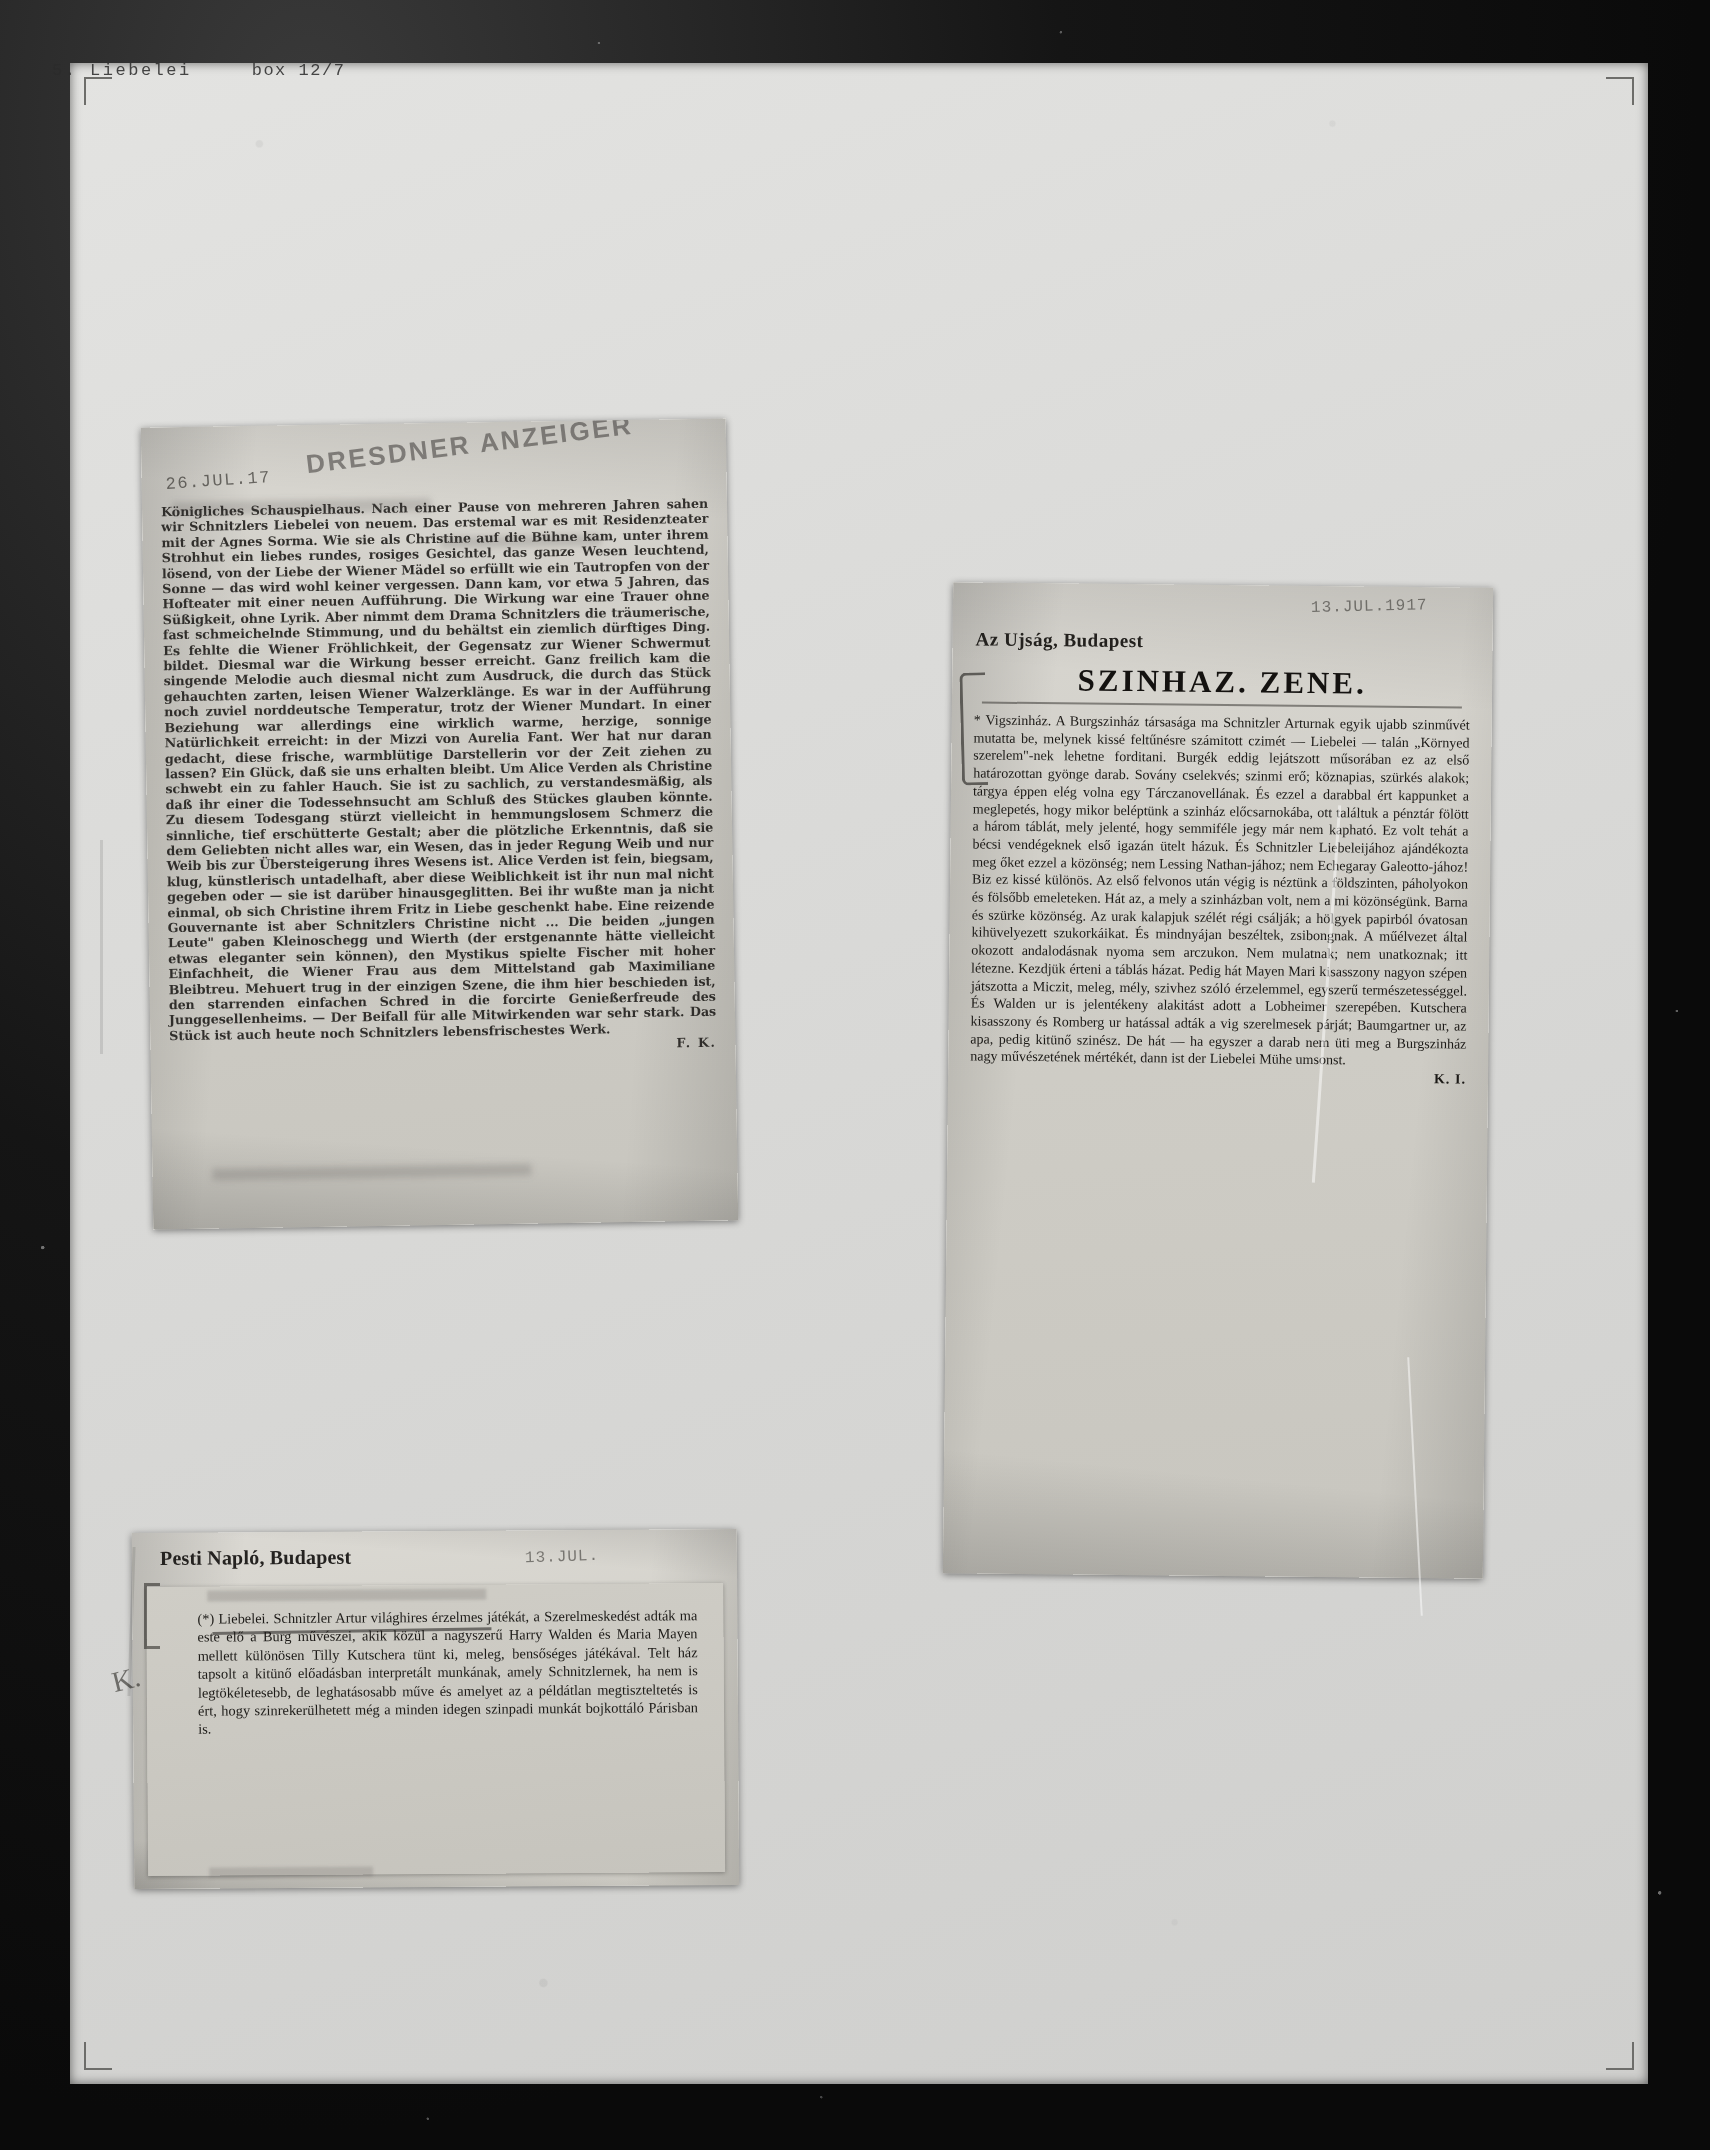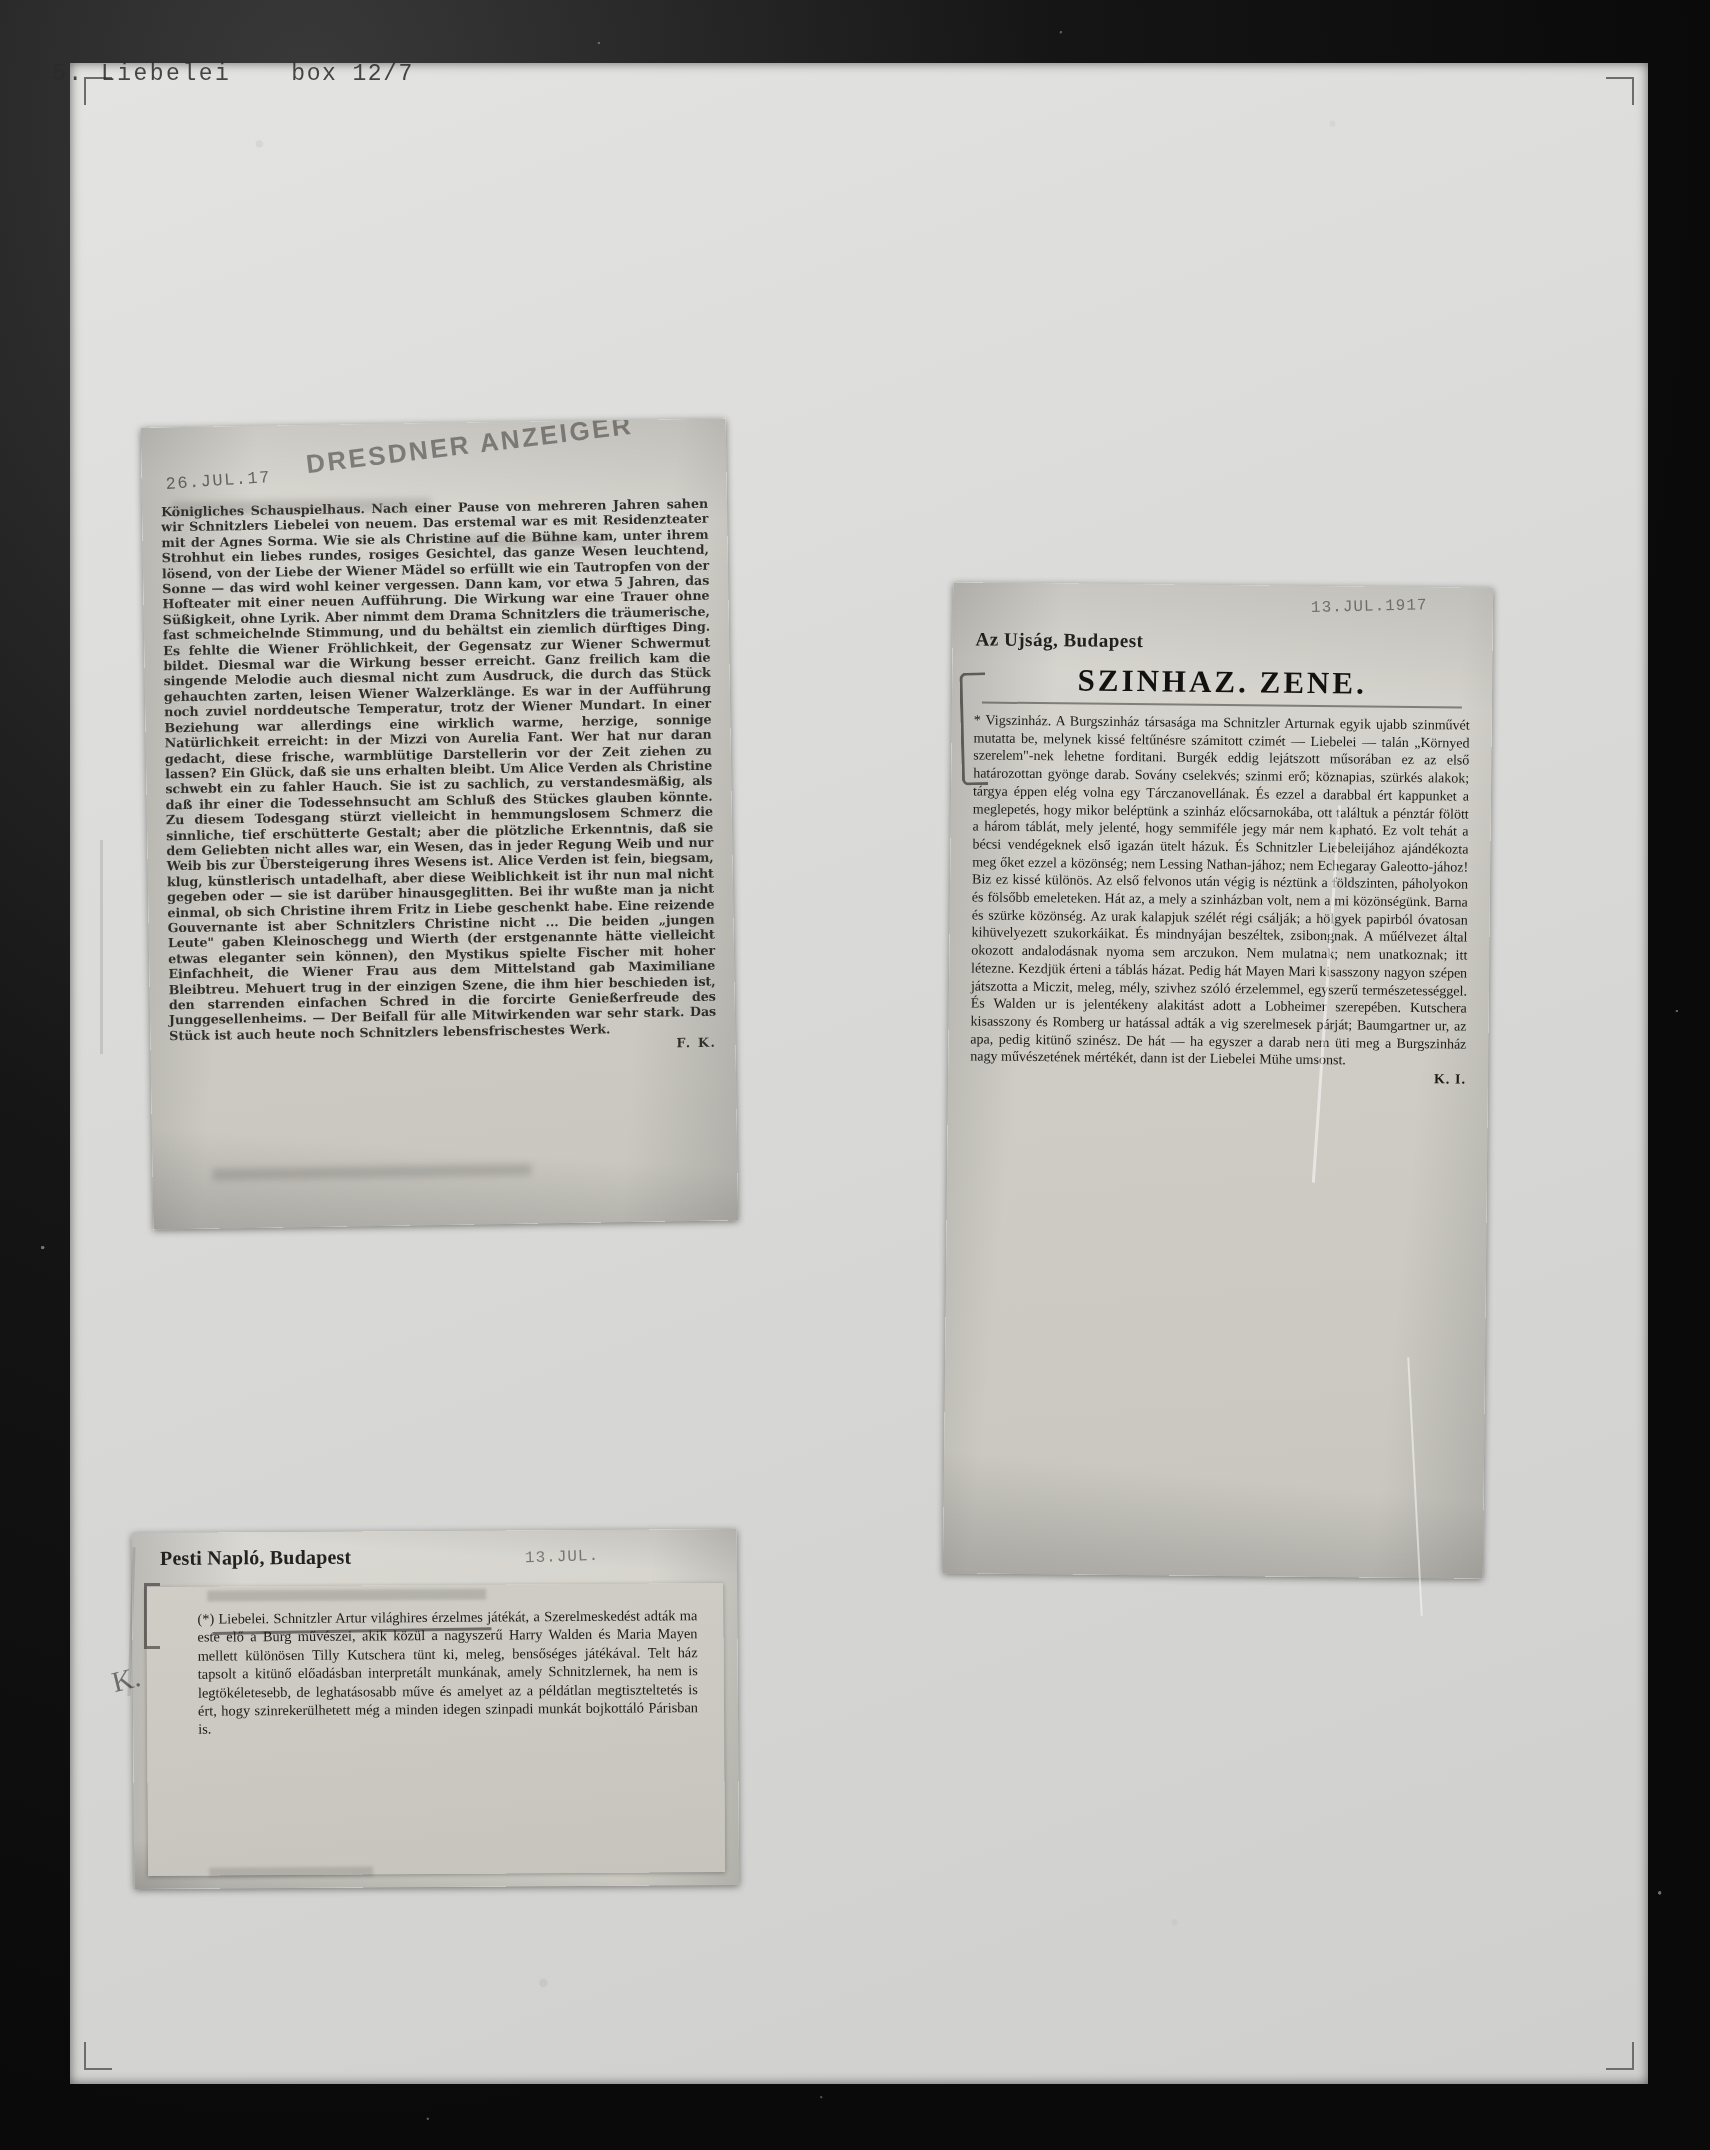--- a/index.html
+++ b/index.html
@@ -78,21 +78,21 @@
   .corner-mark.tr { right: 14px; top: 14px;  border-width: 2px 2px 0 0; }
   .corner-mark.bl { left: 14px;  bottom: 14px; border-width: 0 0 2px 2px; }
   .corner-mark.br { right: 14px; bottom: 14px; border-width: 0 2px 2px 0; }
 
   
   #leaf-header {
     position: absolute;
     left: 52px;
     top: 61px;
     font-family: "Liberation Mono", monospace;
-    font-size: 23px;
+    font-size: 17px;
     letter-spacing: 2.5px;
     color: #2b2b2b;
     white-space: nowrap;
     opacity: .86;
   }
   #leaf-header .hdr-box { margin-left: 60px; letter-spacing: 1.5px; }
 
   
   .clipping {
     position: absolute;

